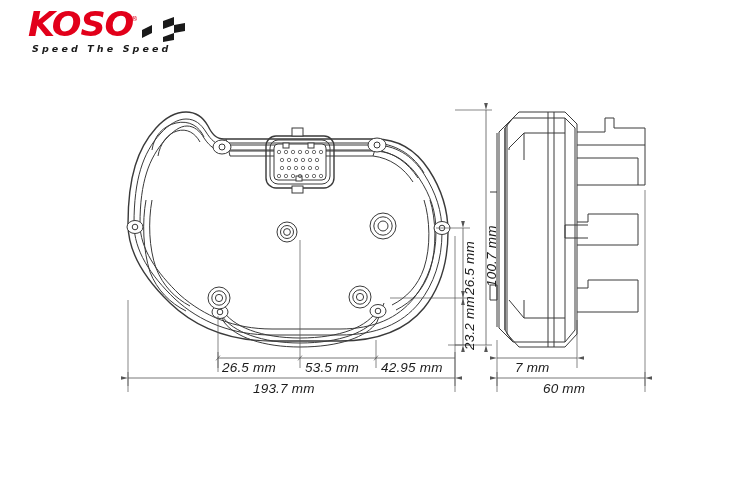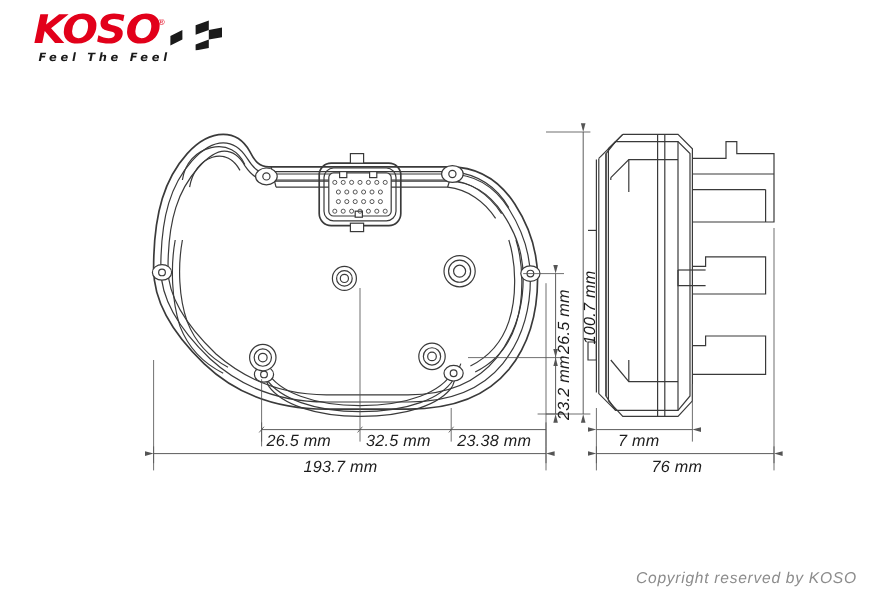--- a/index.html
+++ b/index.html
@@ -119,21 +119,21 @@
         <path d="M12,2 L23,0 L23,9 L12,9 Z" opacity="0"></path>
         <path d="M12,9 L23,5 L23,13 L12,17 Z" opacity="0"></path>
         <path d="M23,5 L34,1 L34,9 L23,13 Z"></path>
         <path d="M12,17 L23,13 L23,21 L12,25 Z" opacity="0"></path>
         <path d="M23,13 L34,9 L34,17 L23,21 Z" opacity="0"></path>
         <path d="M34,1 L45,0 L45,7 L34,9 Z" opacity="0"></path>
         <path d="M34,9 L45,7 L45,15 L34,17 Z"></path>
         <path d="M23,21 L34,17 L34,24 L23,26 Z"></path>
       </g>
     </svg>
-    <div id="logo-tag">Feel The Feel</div>
+    <div id="logo-tag">Speed The Speed</div>
   </div>
 
   <svg id="drawing" viewBox="0 0 740 501">
     <defs>
       <style>
         .ln  { fill:none; stroke:#3a3a3a; stroke-width:1; }
         .ln2 { fill:none; stroke:#3a3a3a; stroke-width:1.4; }
         .lnt { fill:none; stroke:#555; stroke-width:0.7; }
         .dimln { fill:none; stroke:#555; stroke-width:0.8; }
         .fillw { fill:#ffffff; stroke:#3a3a3a; stroke-width:1; }
@@ -387,26 +387,25 @@
       <path class="lnt" d="M577,320 L577,368"></path>
       <path class="lnt" d="M645,190 L645,386"></path>
       <path class="dimln" d="M497,358 L577,358" marker-start="url(#arrL)" marker-end="url(#arrR)"></path>
       <path class="dimln" d="M497,378 L645,378" marker-start="url(#arrL)" marker-end="url(#arrR)"></path>
       <path class="lnt" d="M497,372 L497,392"></path>
       <path class="lnt" d="M645,372 L645,392"></path>
     </g>
   </svg>
 
   <div class="dim" style="left:222px; top:360px;">26.5 mm</div>
-  <div class="dim" style="left:305px; top:360px;">32.5 mm</div>
-  <div class="dim" style="left:381px; top:360px;">23.38 mm</div>
+  <div class="dim" style="left:305px; top:360px;">53.5 mm</div>
+  <div class="dim" style="left:381px; top:360px;">42.95 mm</div>
   <div class="dim" style="left:253px; top:381px;">193.7 mm</div>
 
   <div class="dim rot" style="left:462px; top:295px;">26.5 mm</div>
   <div class="dim rot" style="left:462px; top:350px;">23.2 mm</div>
   <div class="dim rot" style="left:484px; top:287px;">100.7 mm</div>
 
   <div class="dim" style="left:515px; top:360px;">7 mm</div>
-  <div class="dim" style="left:543px; top:381px;">76 mm</div>
-
-  <div id="copyright">Copyright reserved by KOSO</div>
+  <div class="dim" style="left:543px; top:381px;">60 mm</div>
+
 
 </div>
 
 </body></html>

